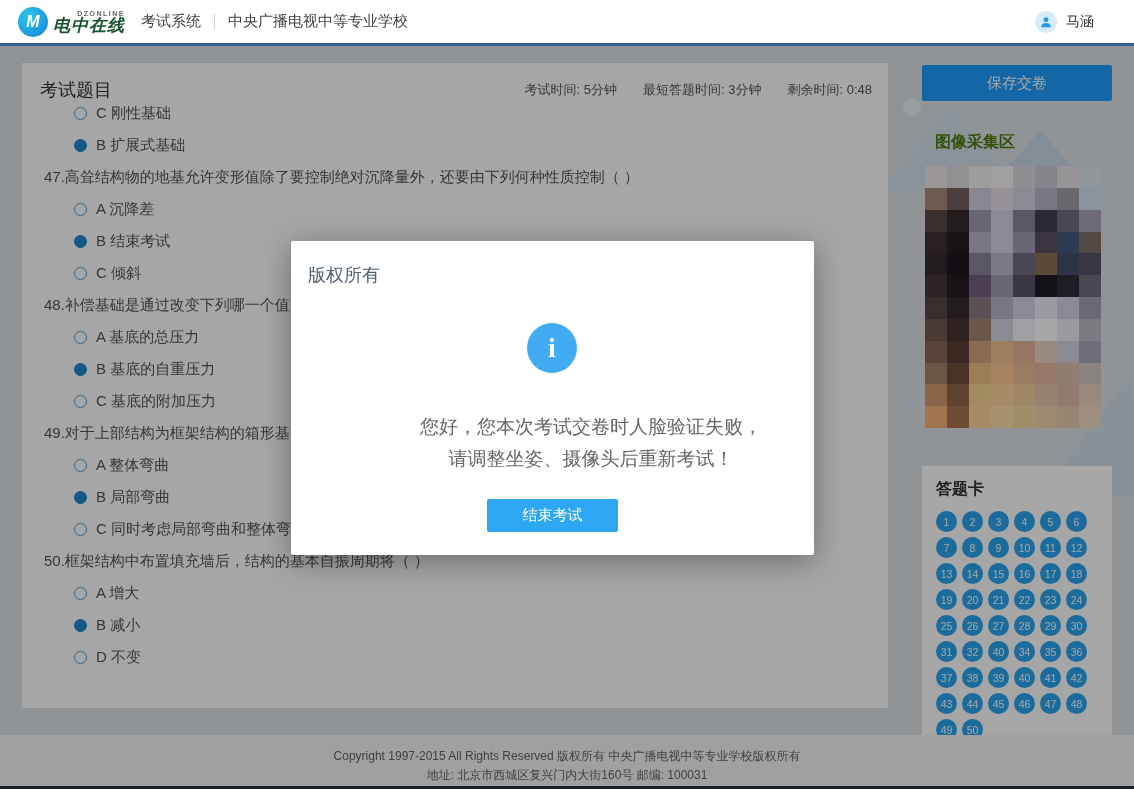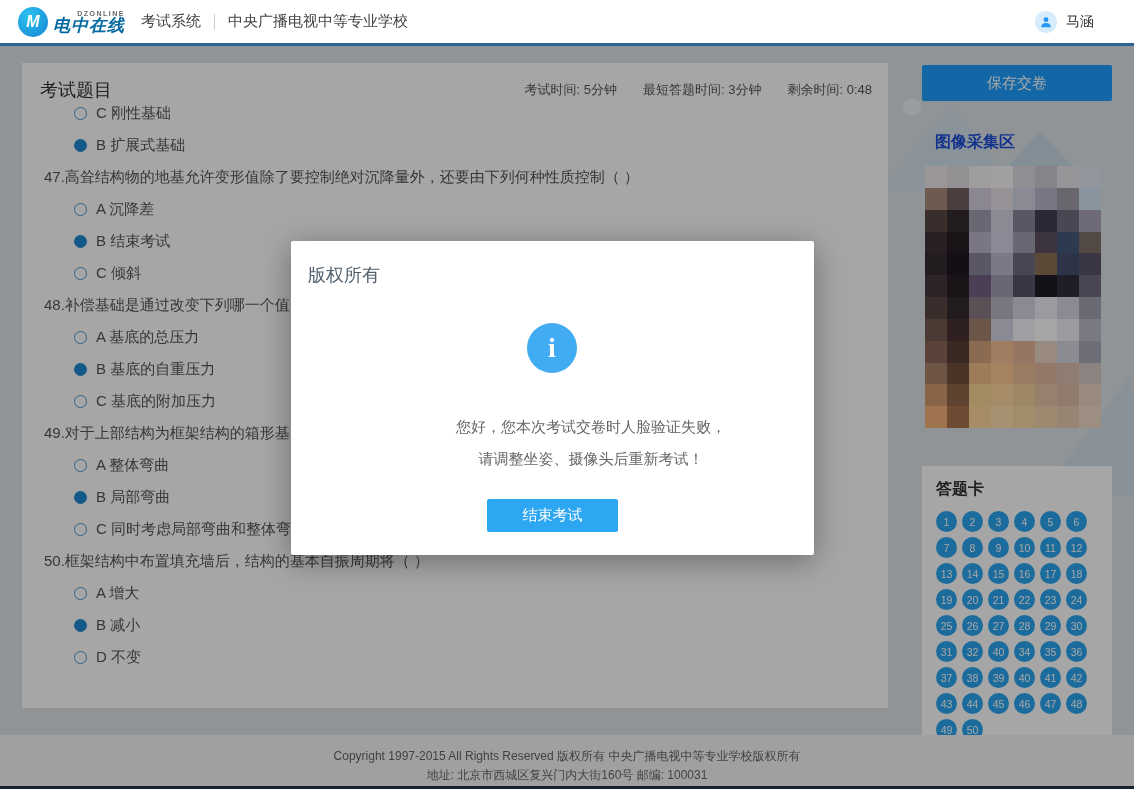--- a/index.html
+++ b/index.html
@@ -9,21 +9,21 @@
 
   
   .header { position:absolute; left:0; top:0; width:1134px; height:43px; background:#fff;
             display:flex; align-items:center; padding:0 18px; z-index:5; }
   .logo-circle { width:30px; height:30px; border-radius:50%;
                  background:radial-gradient(circle at 35% 30%, #2cc3ee, #1583d6);
                  color:#fff; font-weight:bold; font-size:16px; display:flex; align-items:center;
                  justify-content:center; font-style:italic; }
   .brand-block { margin-left:5px; line-height:1; }
   .brand-en { font-size:7px; letter-spacing:1.5px; color:#666; font-weight:bold; text-align:right; }
-  .brand-zh { font-size:17px; font-weight:900; color:#0369a1; font-style:italic; letter-spacing:1px; }
+  .brand-zh { font-size:17px; font-weight:900; color:#14532d; font-style:italic; letter-spacing:1px; }
   .sys-label { margin-left:16px; font-size:15px; color:#444; }
   .head-divider { width:1px; height:16px; background:#ccc; margin:0 13px; }
   .school-name { font-size:15px; color:#444; }
   .header-right { margin-left:auto; display:flex; align-items:center; padding-right:22px; }
   .avatar { width:22px; height:22px; border-radius:50%; background:#d6ecfb; display:flex;
             align-items:center; justify-content:center; }
   .user-name { margin-left:9px; font-size:14px; color:#333; }
 
   
   .content { position:absolute; left:0; top:43px; width:1134px; height:746px;
@@ -54,21 +54,21 @@
   .q-row.opt { padding-left:30px; }
   .radio { width:13px; height:13px; border-radius:50%; border:1px solid #4a9ad2; margin-right:9px;
            flex:0 0 auto; background:#fff; }
   .radio.sel { background:#1e87cf; border-color:#1e87cf; }
 
   
   .sidebar { position:absolute; left:922px; top:0; width:190px; height:746px; }
   .save-btn { position:absolute; left:0; top:19px; width:190px; height:36px; background:#1E9FFF;
               color:#fff; font-size:15px; border:none; border-radius:2px; display:flex;
               align-items:center; justify-content:center; cursor:pointer; }
-  .capture-title { position:absolute; left:13px; top:86px; font-size:16px; font-weight:bold; color:#1d4ed8; }
+  .capture-title { position:absolute; left:13px; top:86px; font-size:16px; font-weight:bold; color:#4d7c0f; }
   .mosaic { position:absolute; left:3px; top:120px; width:176px; height:262px; display:grid;
             grid-template-columns:repeat(8,1fr); grid-template-rows:repeat(12,1fr); }
   .mosaic div { width:100%; height:100%; }
   .answer-card { position:absolute; left:0; top:420px; width:190px; height:282px; background:#fff;
                  padding:13px 14px; }
   .card-title { font-size:16px; font-weight:bold; color:#333; margin-bottom:11px; }
   .num-grid { display:flex; flex-wrap:wrap; gap:5px; }
   .num-circle { width:21px; height:21px; border-radius:50%; background:#2aa7f0; color:#fff;
                 font-size:10.5px; display:flex; align-items:center; justify-content:center;
                 cursor:pointer; }
@@ -79,21 +79,21 @@
 
   
   .overlay { position:absolute; left:0; top:0; width:1134px; height:746px;
              background:rgba(0,0,0,0.35); z-index:40; }
   .modal { position:absolute; left:291px; top:195px; width:523px; height:314px; background:#fff;
            z-index:50; box-shadow:0 6px 30px rgba(0,0,0,0.35); border-radius:2px; }
   .modal-title { position:absolute; left:17px; top:22px; font-size:18px; color:#51606f; }
   .info-icon { position:absolute; left:236px; top:82px; width:50px; height:50px; border-radius:50%;
                background:#41abf3; color:#fff; display:flex; align-items:center; justify-content:center;
                font-size:28px; font-weight:bold; font-family:"Liberation Serif","DejaVu Serif",serif; }
-  .modal-msg { position:absolute; left:0; top:170px; width:600px; text-align:center; font-size:15px;
+  .modal-msg { position:absolute; left:0; top:170px; width:600px; text-align:center; font-size:19px;
                color:#666; line-height:32px; }
   .end-btn { position:absolute; left:196px; top:258px; width:131px; height:33px; background:#2ea7f2;
              border:none; border-radius:2px; color:#fff; font-size:15px; cursor:pointer;
              display:flex; align-items:center; justify-content:center; }
 </style>
 </head>
 <body>
 
 <div id="page">
 

